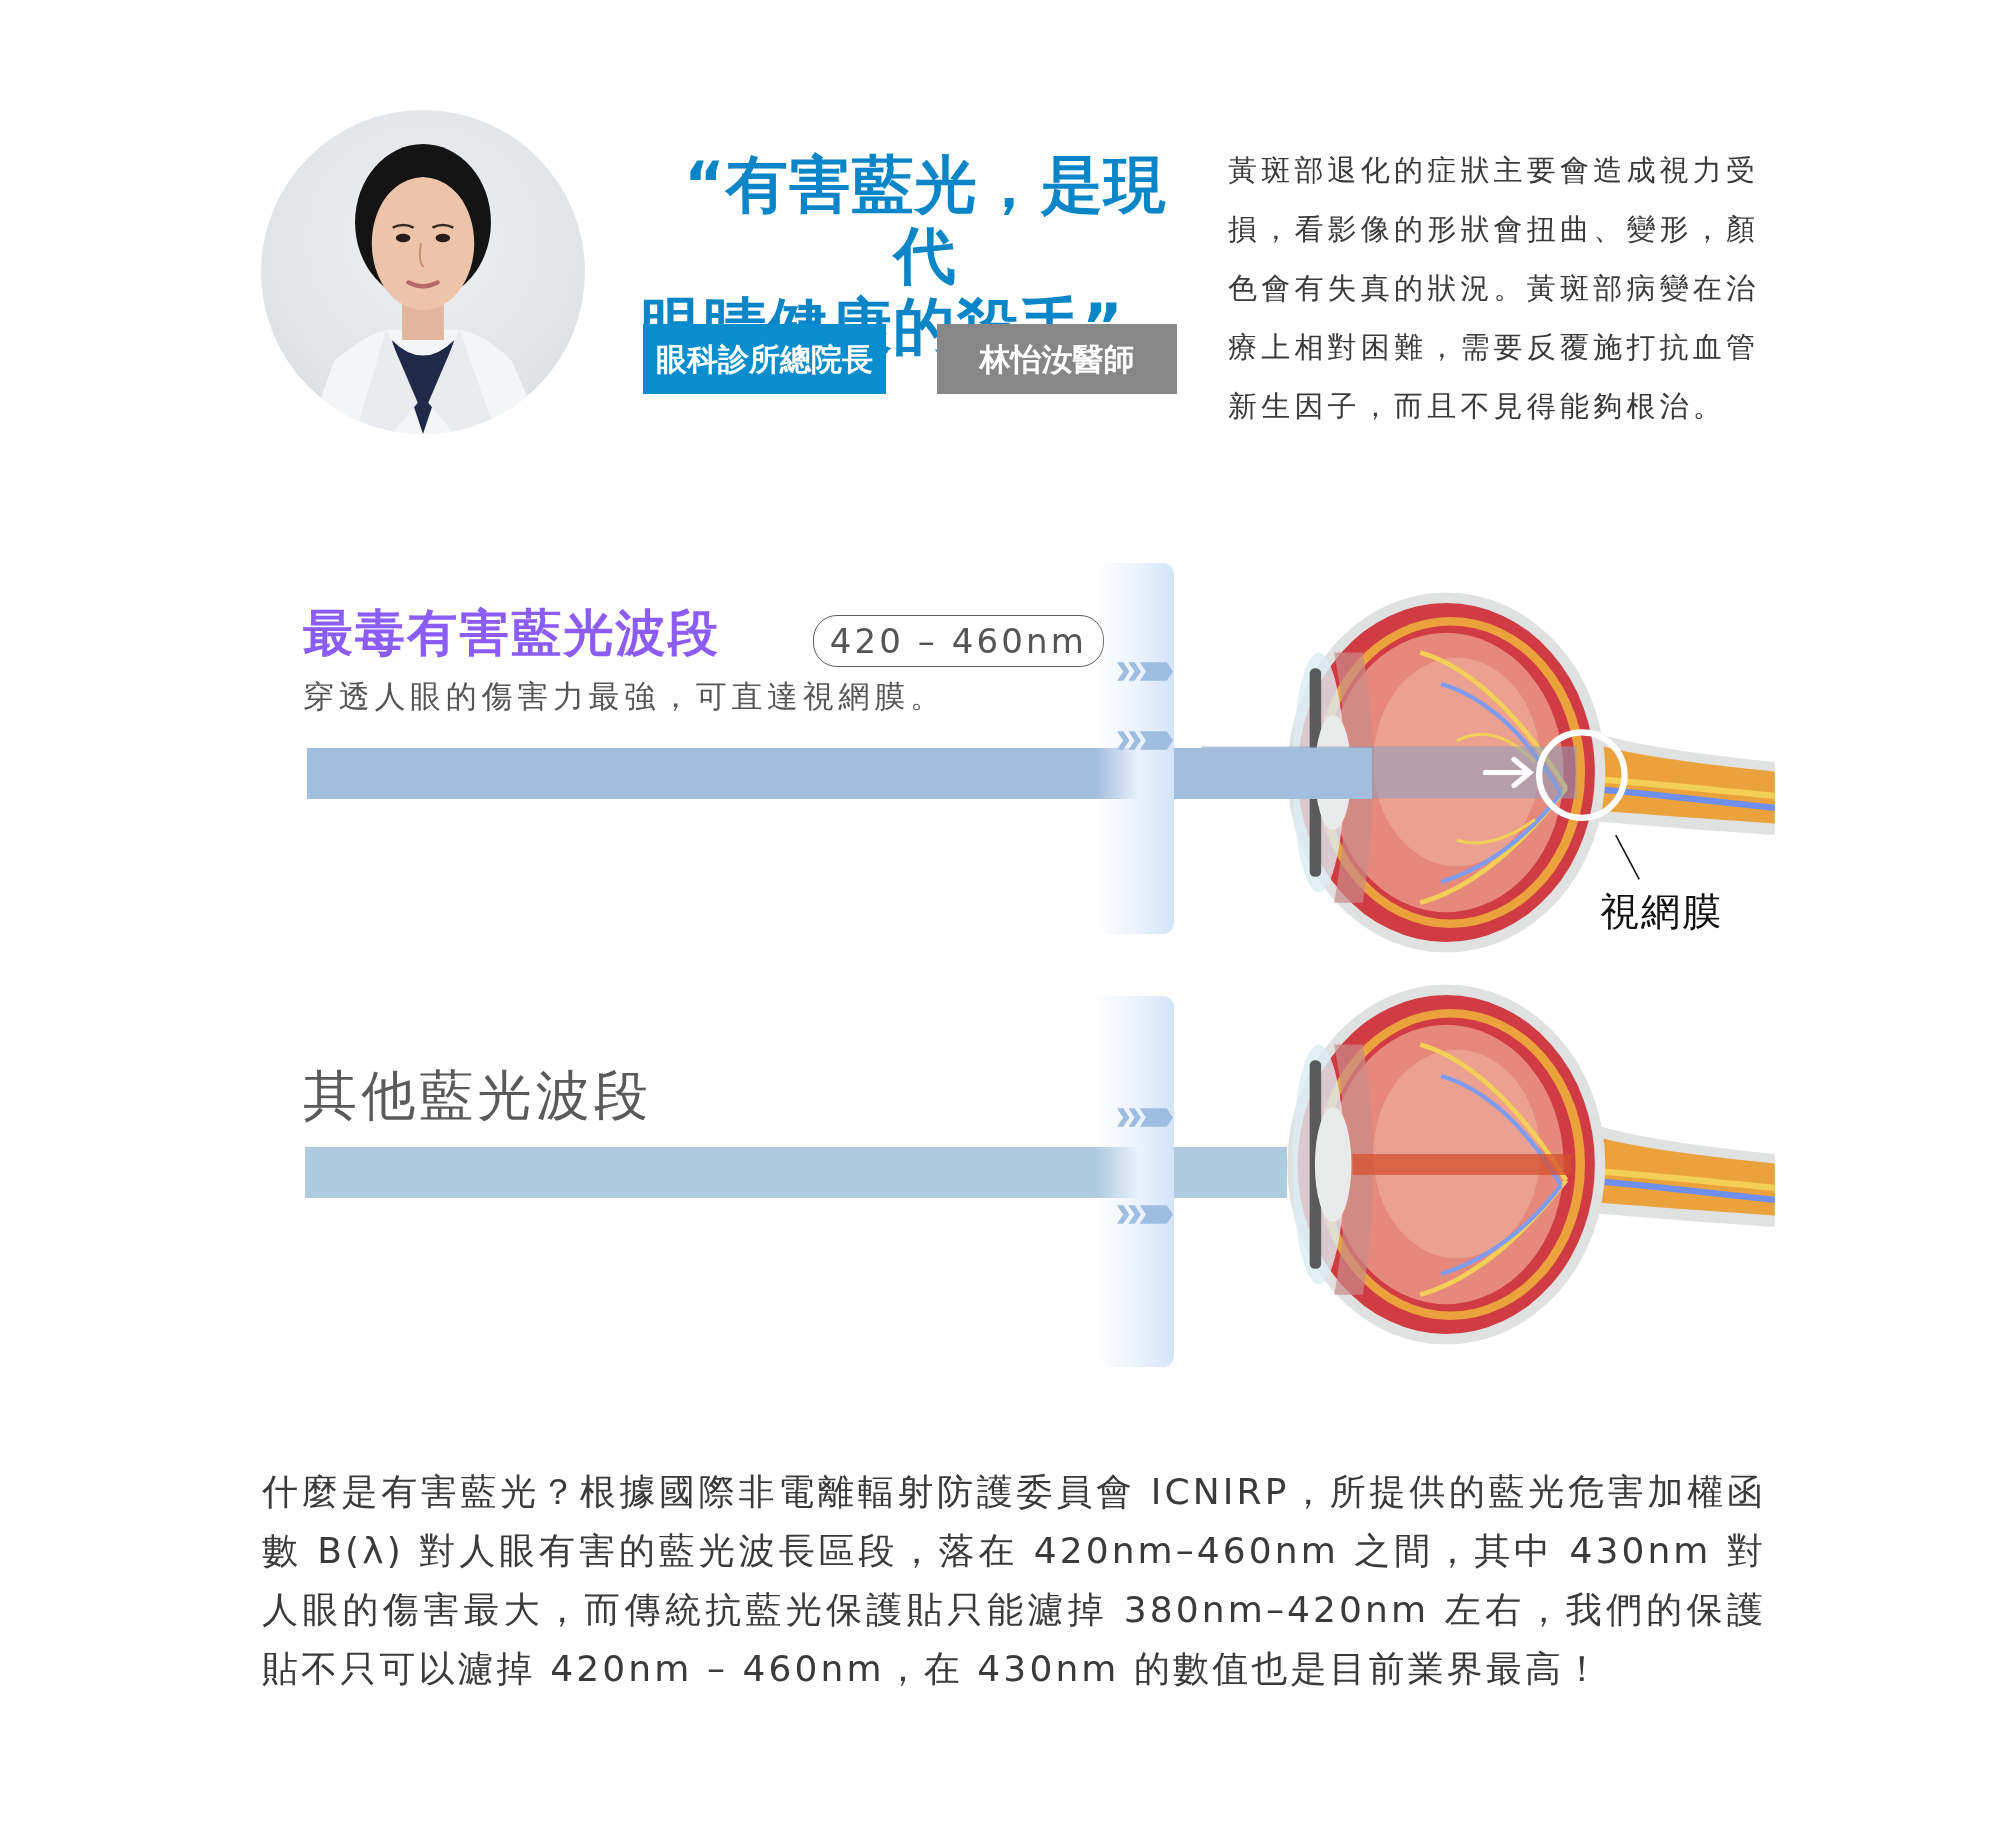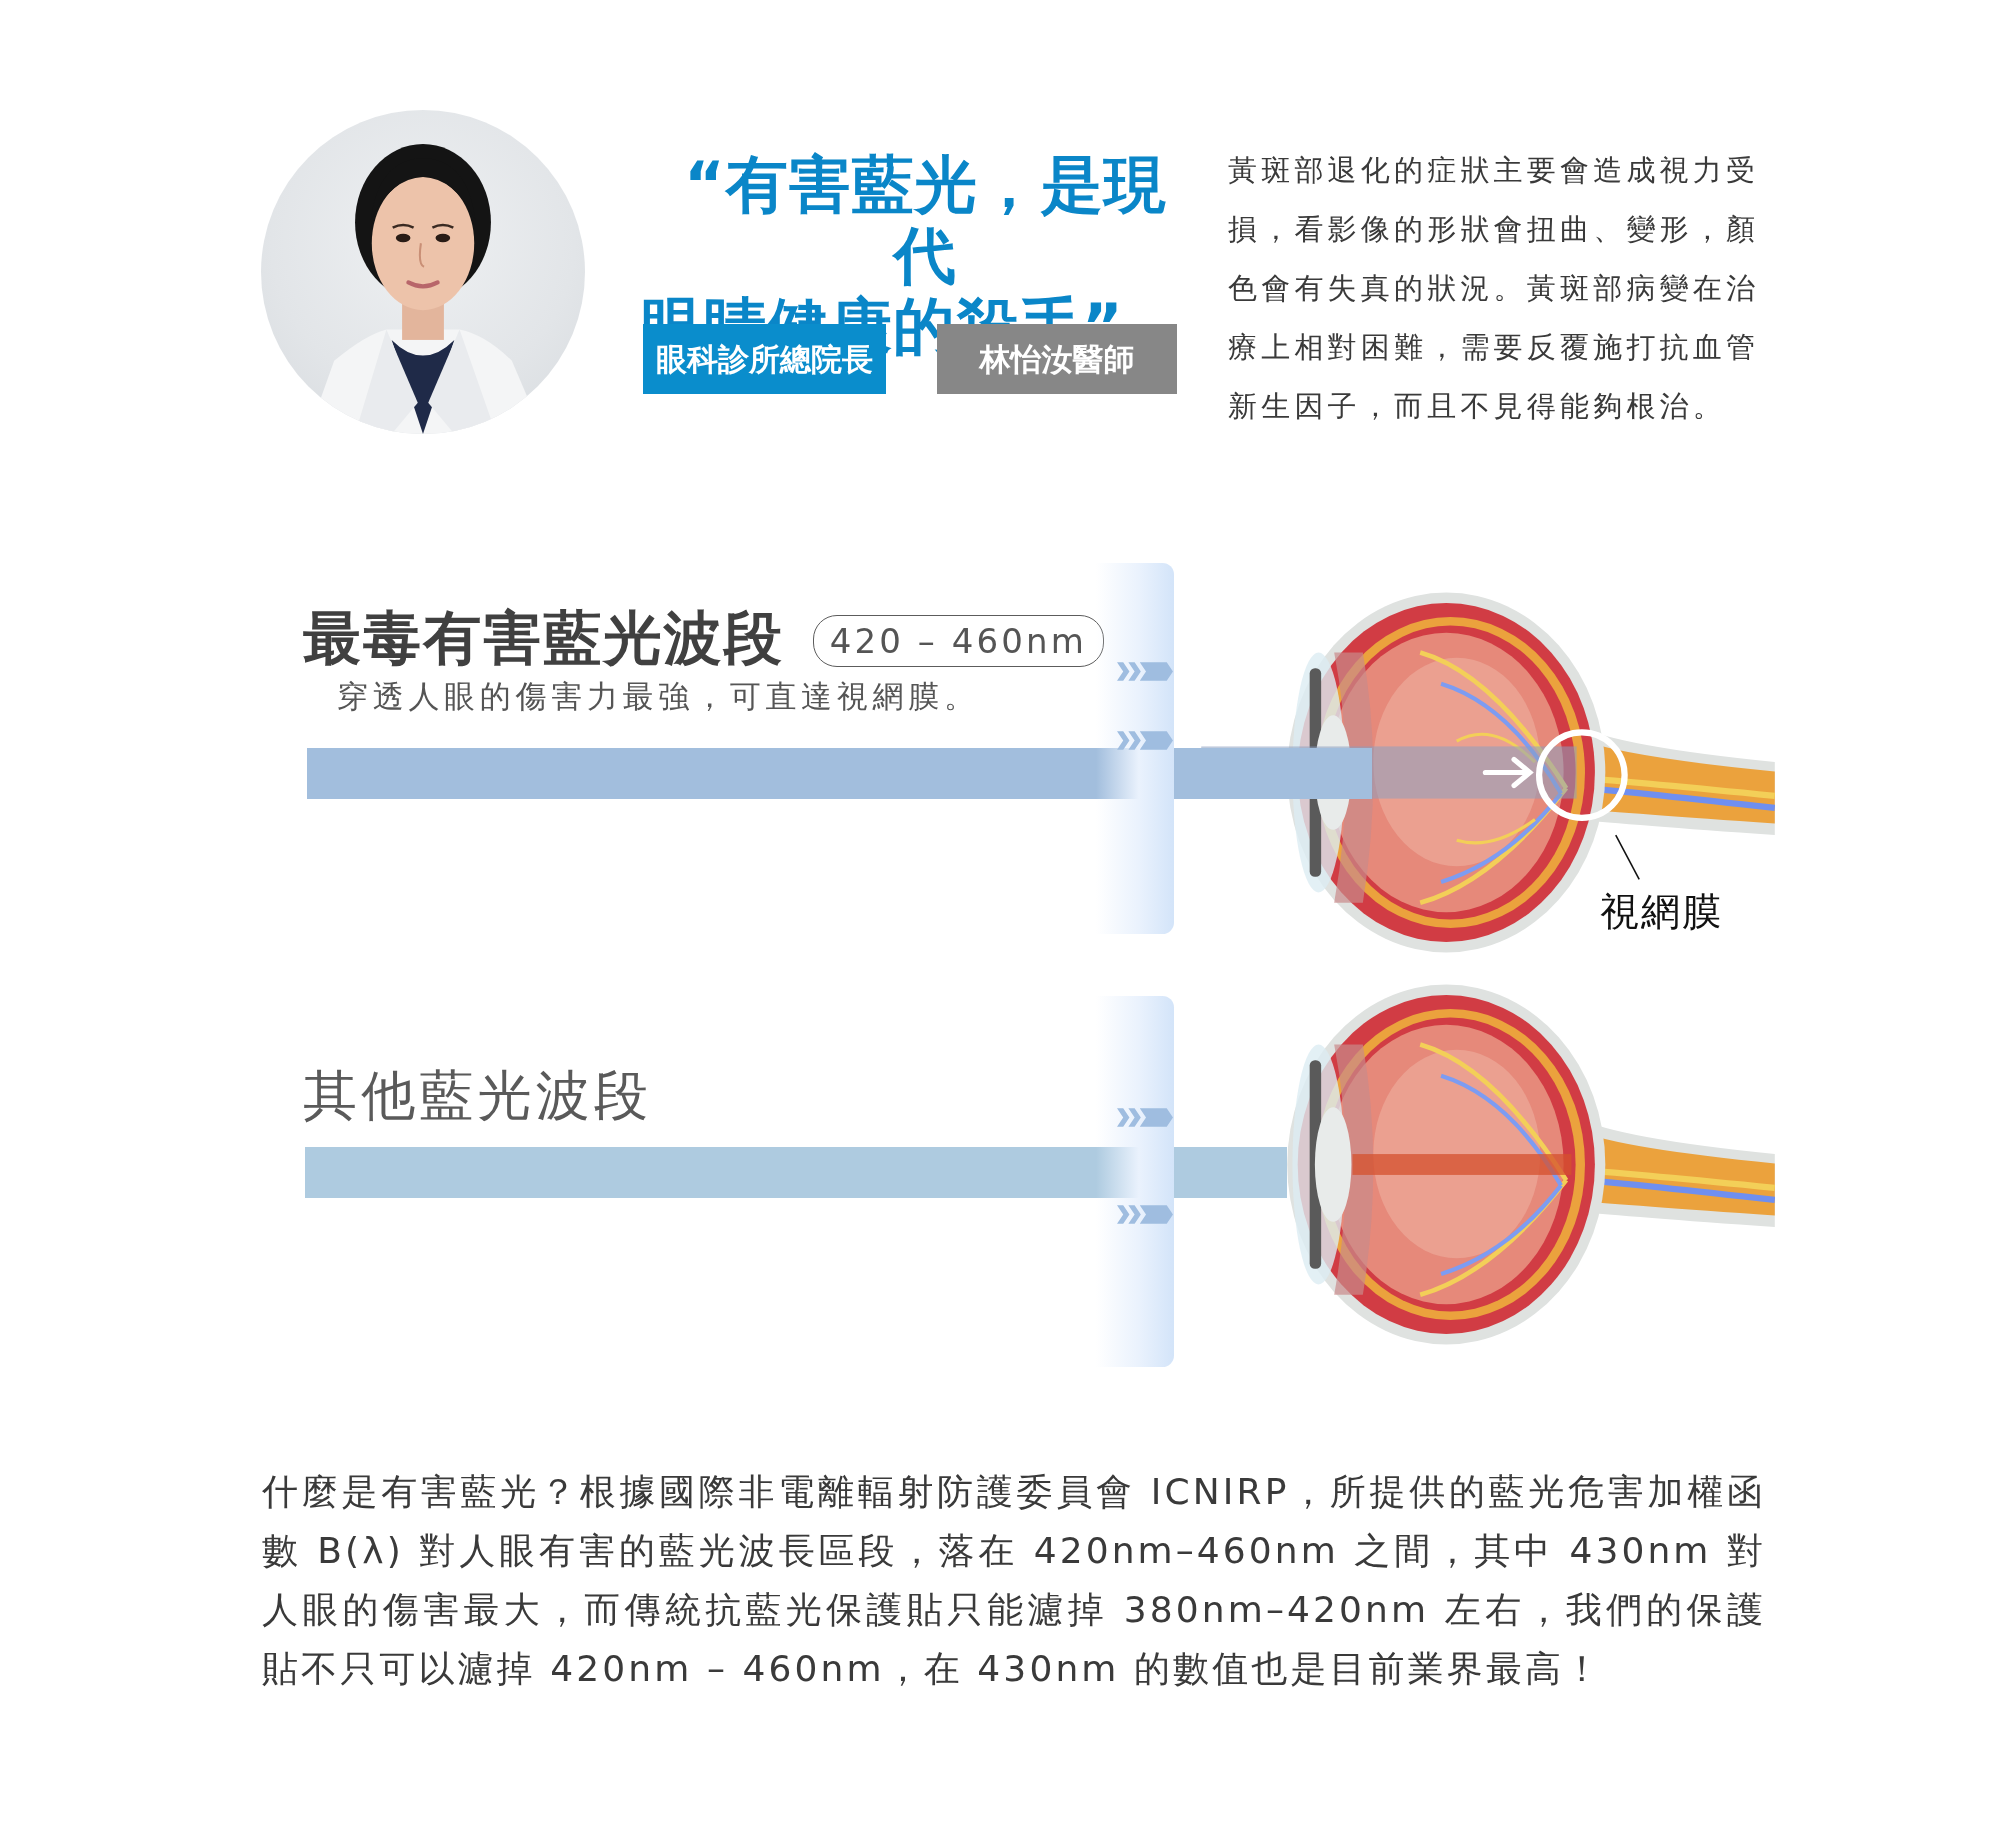--- a/index.html
+++ b/index.html
@@ -16,25 +16,25 @@
   .badge { top:324px; height:70px; line-height:70px; color:#ffffff; font-weight:bold;
            font-size:31px; text-align:center; }
   .badge.blue { left:643px; width:243px; background:#0a8dcc; }
   .badge.gray { left:937px; width:240px; background:#878787; }
   .side-text { left:1228px; top:141px; width:543px; font-size:29px; line-height:59px;
                letter-spacing:4.2px; color:#3a3a3a; }
 
   
   .panel { width:78px; border-radius:0 11.5px 11.5px 0;
            background:linear-gradient(to right, rgba(255,255,255,0) 0%, #eaf2fd 55%, #d3e4f9 100%); }
-  .sec-title { font-size:58px; font-weight:bold; color:#404040; letter-spacing:2.1px; }
+  .sec-title { font-size:50px; font-weight:bold; color:#8b5cf6; letter-spacing:2.1px; }
   .sec-title2 { font-size:54px; color:#5a5a5a; letter-spacing:4.2px;text-align:center; }
   .range-pill { border:1.6px solid #5c5c5c; border-radius:24px; height:50px; line-height:50px;
                 padding:0 15.7px; font-size:34px; color:#555; letter-spacing:3.1px; }
-  .sec-sub { font-size:31px; color:#555; letter-spacing:4.7px;margin-left:34px; }
+  .sec-sub { font-size:31px; color:#555; letter-spacing:4.7px; }
   .beam1 { background:#a2bedd; }
   .beam2 { background:#aecbe0; }
   .label-retina { font-size:39px; color:#111; letter-spacing:2.1px; }
 
   
   .bottom-text { left:262px; top:1462px; width:1504px; font-size:36px; line-height:59px;
                  letter-spacing:3.1px; color:#3a3a3a; text-align:justify; }
 </style>
 </head>
 <body>

